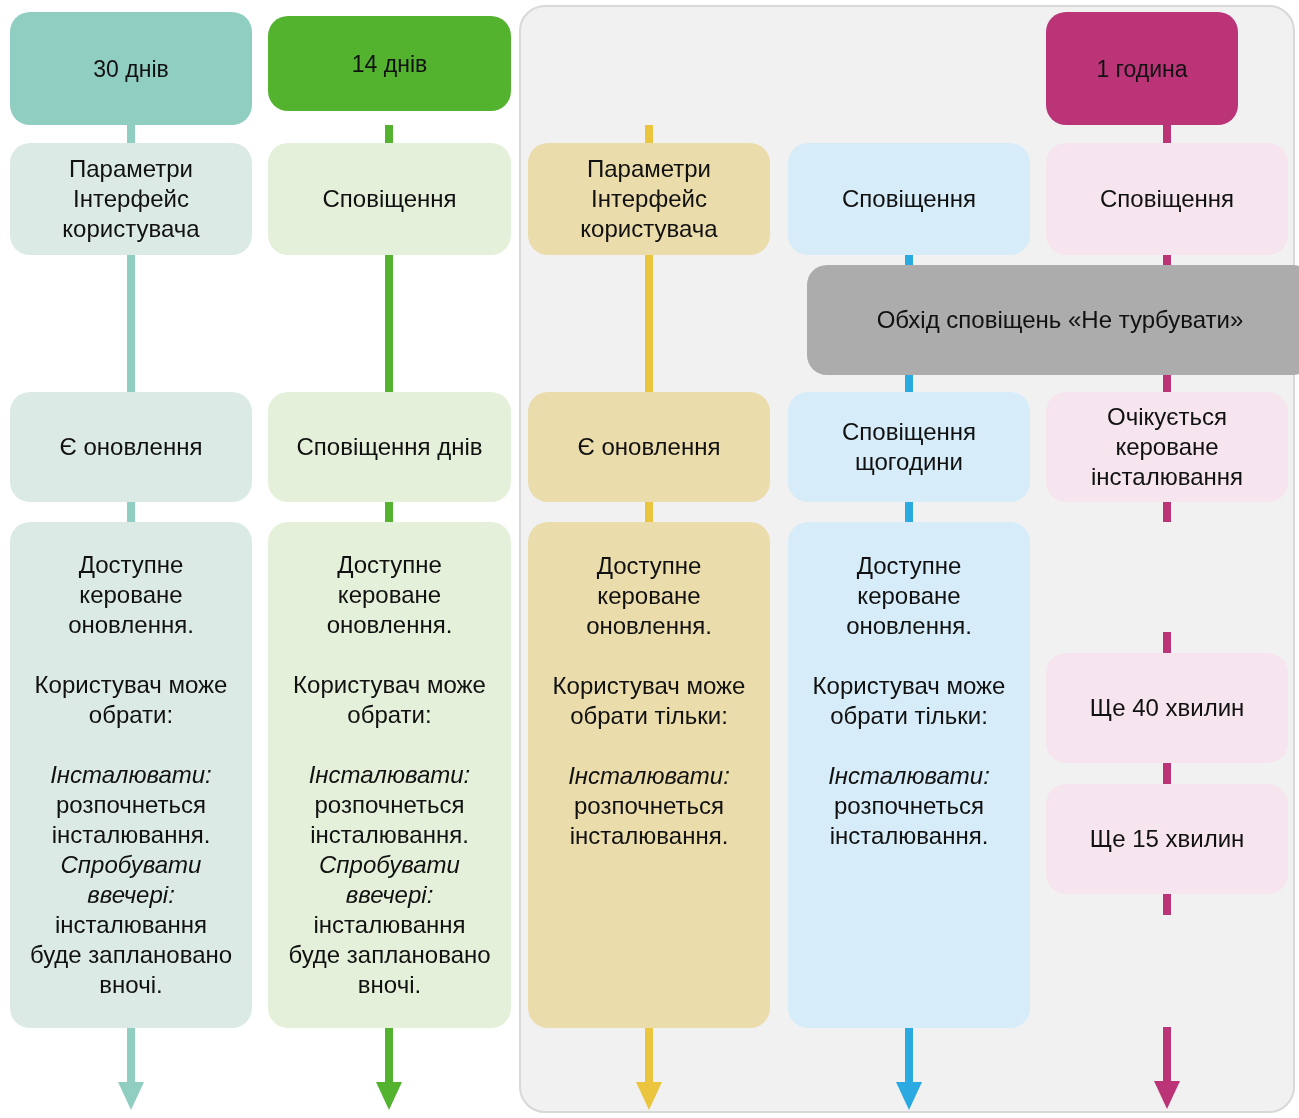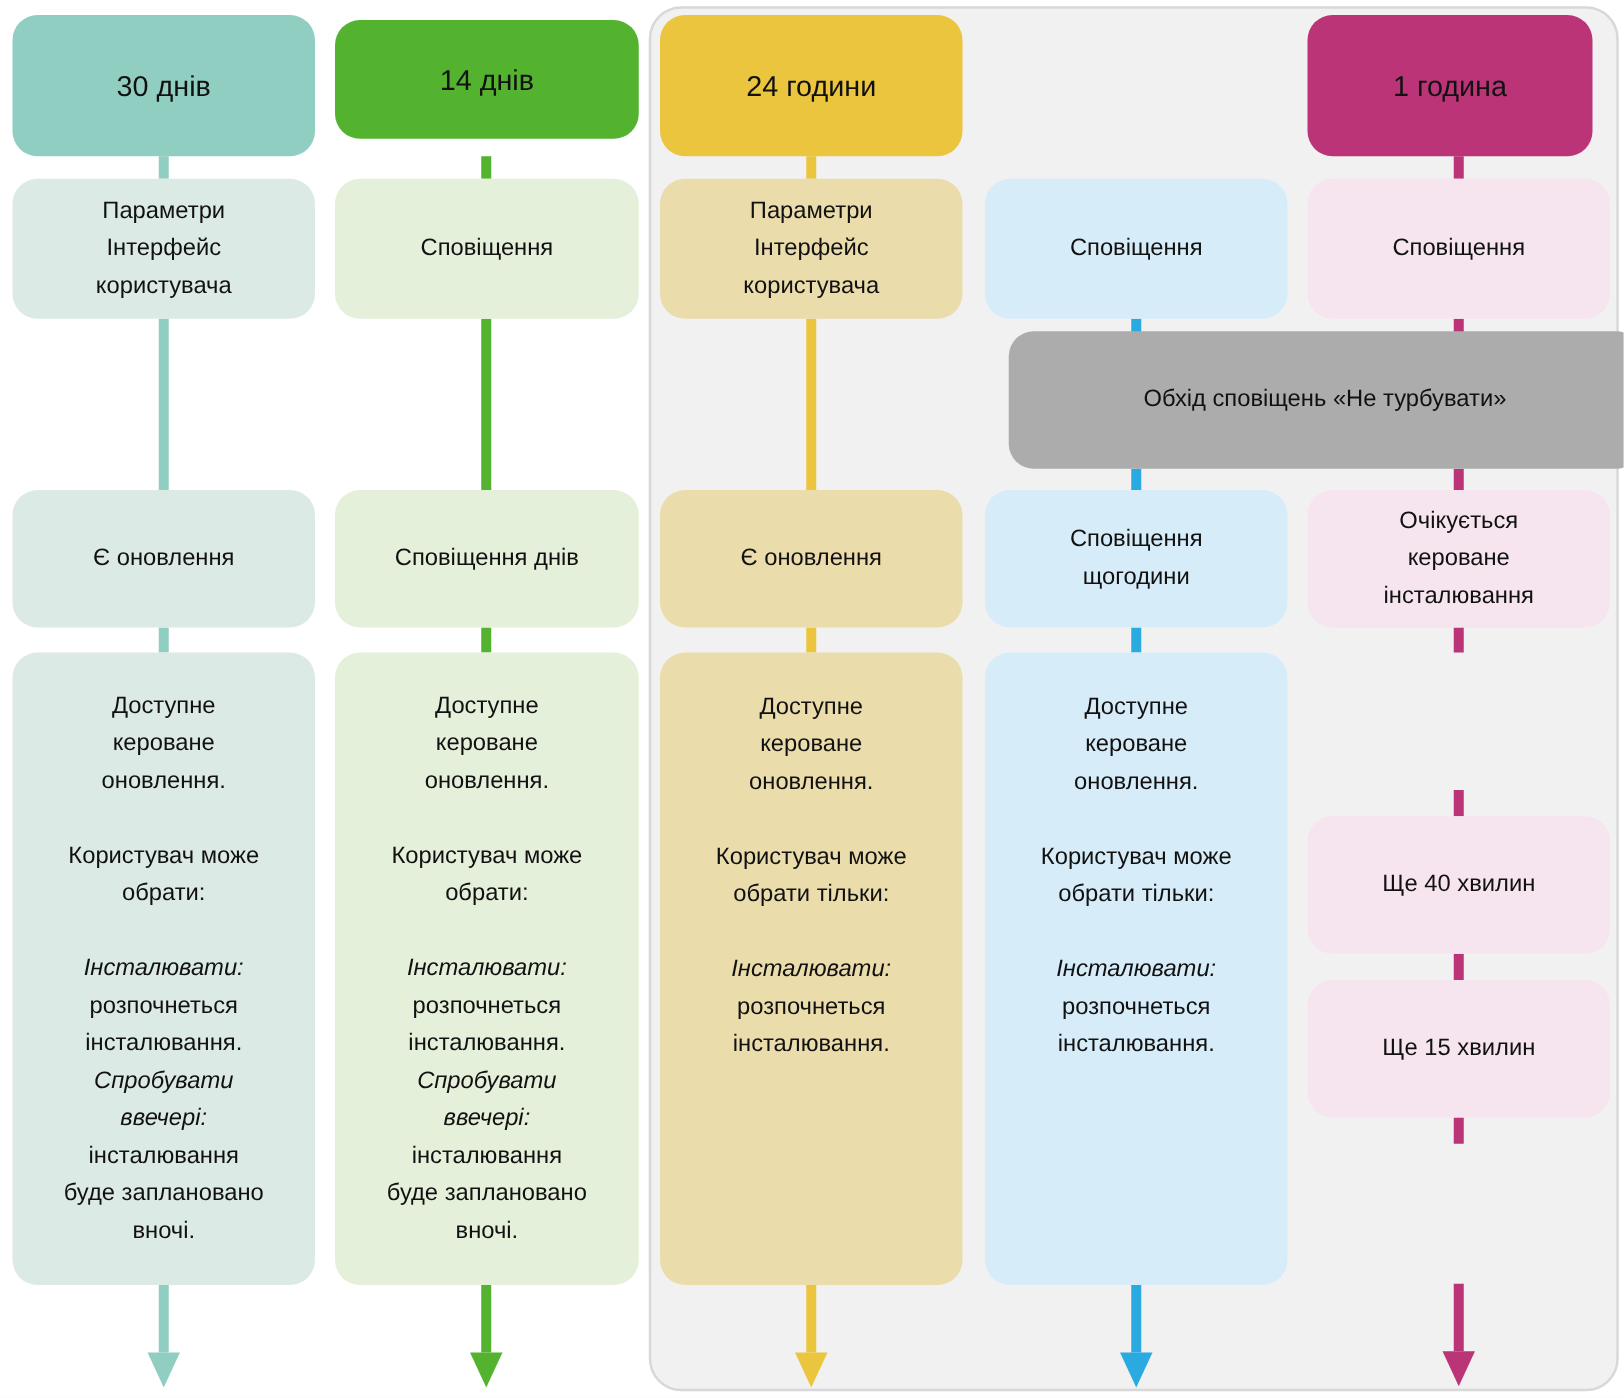--- a/index.html
+++ b/index.html
@@ -8,21 +8,21 @@
     font-family:"Liberation Sans","DejaVu Sans",sans-serif;color:#111;overflow:hidden;
   }
   .panel{
     position:absolute;left:519px;top:5px;width:776px;height:1108px;
     background:var(--panel_bg);border:2px solid var(--panel_border);
     border-radius:26px;box-sizing:border-box;
   }
   .box{
     position:absolute;border-radius:20px;box-sizing:border-box;
     display:flex;flex-direction:column;align-items:center;justify-content:center;
-    text-align:center;font-size:19px;line-height:30px;white-space:pre-line;
+    text-align:center;font-size:24px;line-height:30px;white-space:pre-line;
     padding:6px 12px;
   }
   .hdr{font-size:23px;}
   .c1h{background:var(--teal);}      .c1l{background:var(--teal_light);}
   .c2h{background:var(--green);}     .c2l{background:var(--green_light);}
   .c3h{background:var(--yellow);}    .c3l{background:var(--yellow_light);}
   .c4l{background:var(--blue_light);}
   .c5h{background:var(--magenta);}   .c5l{background:var(--magenta_light);}
   .graybox{background:var(--gray_box);margin-left:20px;}
   .big{padding:14px;}
@@ -91,21 +91,20 @@
 </span><span>інсталювання
 буде заплановано
 вночі.</span></p>
   </div>
 
   <div class="conn k3" style="left:645px;top:125px;height:18px"></div>
   <div class="conn k3" style="left:645px;top:255px;height:137px"></div>
   <div class="conn k3" style="left:645px;top:502px;height:20px"></div>
   <div class="conn k3" style="left:645px;top:1028px;height:54px"></div>
   <div class="ahead a3" style="left:636px;top:1082px"></div>
-  <div class="box hdr c3h" style="left:528px;top:12px;width:242px;height:113px">24 години</div>
   <div class="box c3l" style="left:528px;top:143px;width:242px;height:112px">Параметри
 Інтерфейс
 користувача</div>
   <div class="box c3l" style="left:528px;top:392px;width:242px;height:110px">Є оновлення</div>
   <div class="box big top c3l" style="left:528px;top:522px;width:242px;height:506px">
     <p>Доступне
 кероване
 оновлення.</p>
     <p>Користувач може
 обрати тільки:</p>
@@ -135,21 +134,21 @@
 
   <div class="conn k5" style="left:1163px;top:125px;height:18px"></div>
   <div class="conn k5" style="left:1163px;top:255px;height:12px"></div>
   <div class="conn k5" style="left:1163px;top:375px;height:17px"></div>
   <div class="conn k5" style="left:1163px;top:502px;height:20px"></div>
   <div class="conn k5" style="left:1163px;top:632px;height:21px"></div>
   <div class="conn k5" style="left:1163px;top:763px;height:21px"></div>
   <div class="conn k5" style="left:1163px;top:894px;height:21px"></div>
   <div class="conn k5" style="left:1163px;top:1027px;height:54px"></div>
   <div class="ahead a5" style="left:1154px;top:1081px"></div>
-  <div class="box hdr c5h" style="left:1046px;top:12px;width:228px;height:113px">1 година</div>
+  <div class="box hdr c5h" style="left:1046px;top:12px;width:192px;height:113px">1 година</div>
   <div class="box c5l" style="left:1046px;top:143px;width:242px;height:112px">Сповіщення</div>
   <div class="box c5l" style="left:1046px;top:392px;width:242px;height:110px">Очікується
 кероване
 інсталювання</div>
   <div class="box c5l" style="left:1046px;top:653px;width:242px;height:110px">Ще 40 хвилин</div>
   <div class="box c5l" style="left:1046px;top:784px;width:242px;height:110px">Ще 15 хвилин</div>
 
   <div class="box graybox" style="left:787px;top:265px;width:506px;height:110px">Обхід сповіщень «Не турбувати»</div>
 
 </div>

